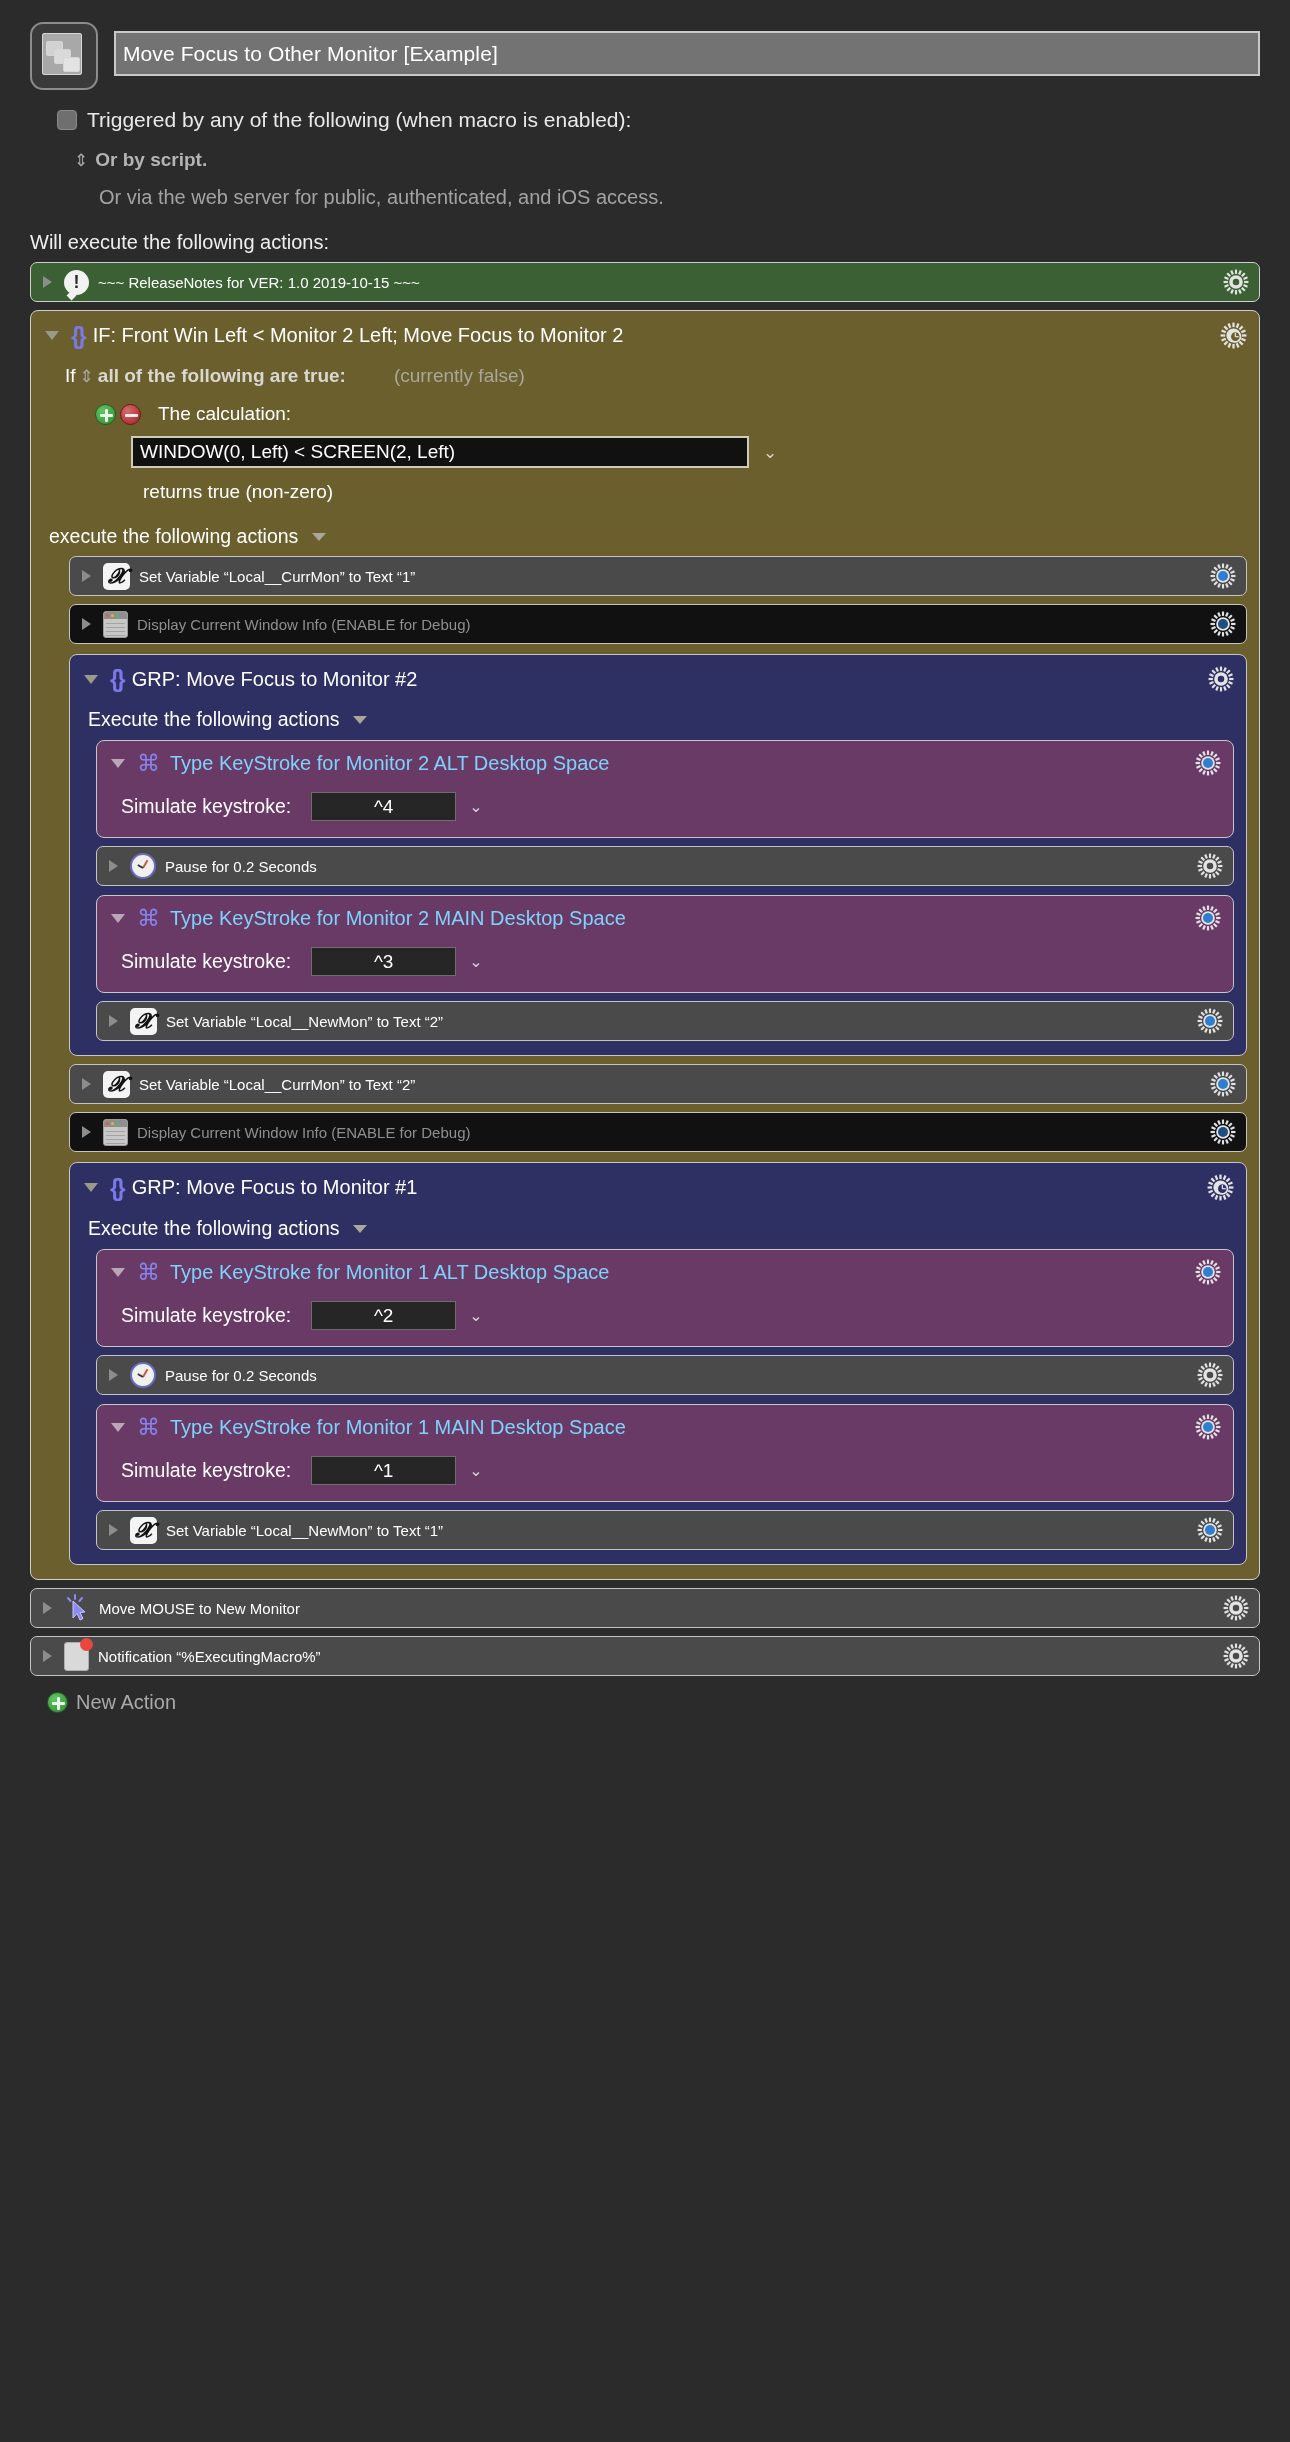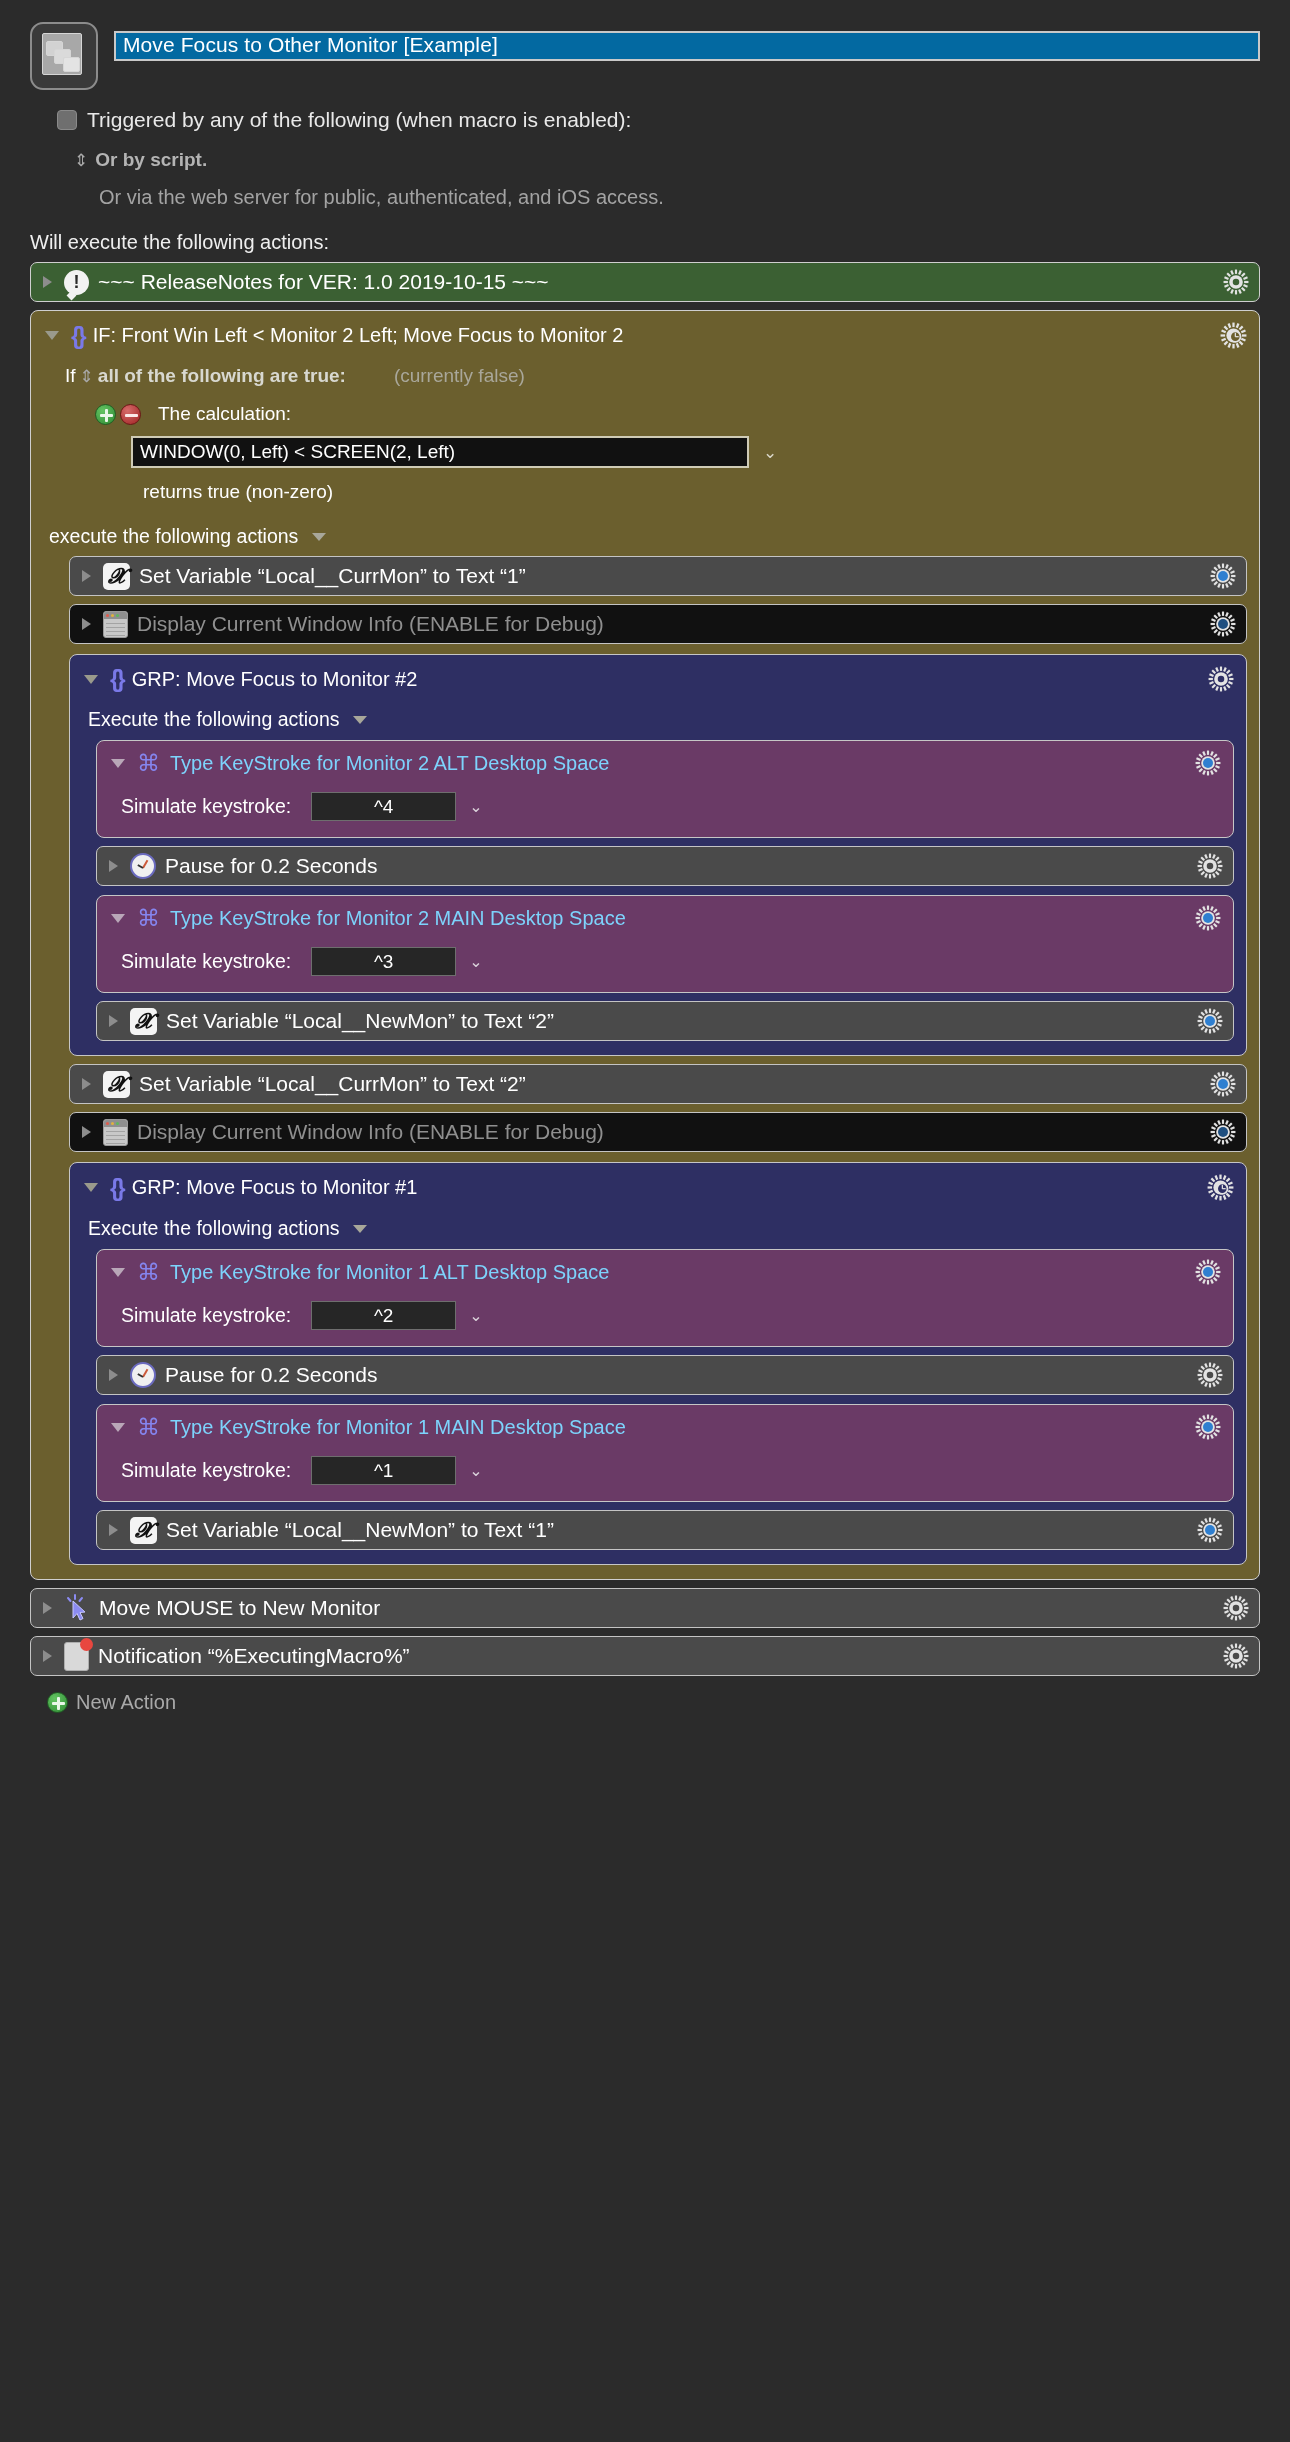--- a/index.html
+++ b/index.html
@@ -27,24 +27,24 @@
   .macro-icon .w {
     position: absolute; background: #b9b9b9; border: 1px solid #d6d6d6; border-radius: 2px;
   }
   .macro-icon .w.back { left: 0; top: 0; width: 40px; height: 42px; background:#a8a8a8; }
   .macro-icon .w.mid  { left: 4px; top: 8px;  width: 17px; height: 15px; background:#d2d2d2; }
   .macro-icon .w.mid2 { left: 12px; top: 16px; width: 17px; height: 15px; background:#dadada; }
   .macro-icon .w.front{ left: 21px; top: 24px; width: 17px; height: 15px; background:#e3e3e3; }
 
   .title-field {
     flex: 1 1 auto; margin-top: 9px;
-    background: #0369a1;
+    background: #737373;
     border: 2px solid #c9c9c9;
-    height: 30px;
-    display: flex; align-items: flex-start;
+    height: 45px;
+    display: flex; align-items: center;
     padding: 0 7px;
     color: #ffffff;
     font-size: 21px;
     letter-spacing: .1px;
   }
 
   .trigger-line { display: flex; align-items: center; gap: 10px; margin: 18px 0 0 27px; }
   .checkbox {
     width: 20px; height: 20px; border-radius: 4px;
     background: #6f6f6f; border: 1px solid #8a8a8a;
@@ -82,21 +82,21 @@
     padding: 0 10px 0 12px;
     margin-top: 8px;
   }
   .row .disc {
     width: 0; height: 0; flex: 0 0 auto;
     border-left: 9px solid #8d8d8d;
     border-top: 6px solid transparent;
     border-bottom: 6px solid transparent;
     margin-right: 12px;
   }
-  .row .rtitle { color: #ffffff; font-size: 21px; white-space: nowrap; }
+  .row .rtitle { color: #ffffff; font-size: 15px; white-space: nowrap; }
   .row .ricon { flex: 0 0 auto; margin-right: 9px; display:flex; align-items:center; }
 
   .gear { margin-left: auto; flex: 0 0 auto; }
 
   
   .row.green { background: #3b6033; border-color:#cfcfcf; height: 40px; }
   .row.gray  { background: #4a4a4a; border-color:#c4c4c4; height: 40px; }
   .row.dark  { background: #111111; border-color:#c4c4c4; height: 40px; }
   .row.dark .rtitle { color: #8f8f8f; }
 

